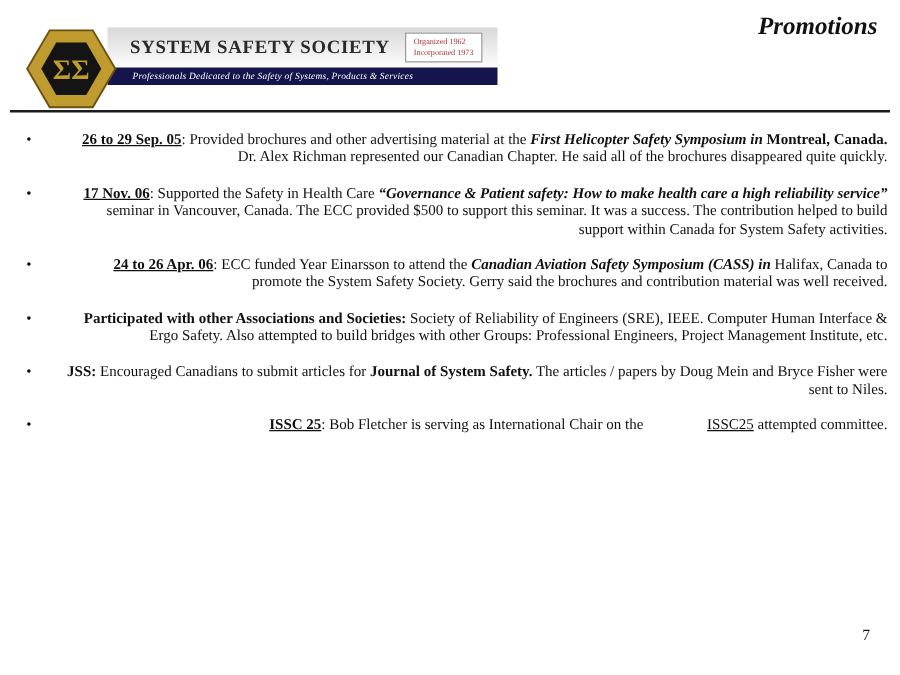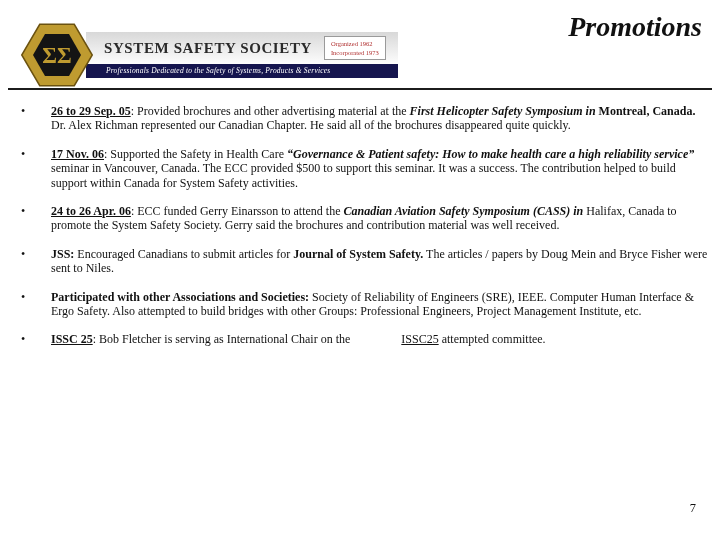--- a/index.html
+++ b/index.html
@@ -20,21 +20,21 @@
   }
   
   .header{
     display:flex;
     justify-content:space-between;
     align-items:flex-start;
     padding:8px 18px 0 18px;
     height:86px;
     box-sizing:border-box;
   }
-  .logo{display:flex;align-items:center;margin-top:14px;}
+  .logo{display:flex;margin-top:14px;}
   .logo-hex{width:78px;height:66px;margin-right:-10px;position:relative;z-index:2;flex:0 0 auto;}
   .logo-body{display:flex;flex-direction:column;}
   .logo-top{
     display:flex;align-items:center;gap:12px;
     background:linear-gradient(to bottom,#d8d8d8,#fdfdfd);
     padding:4px 12px 4px 18px;
   }
   .org-name{
     font-weight:bold;
     font-size:15px;
@@ -59,36 +59,37 @@
     font-size:7.5px;
     font-style:italic;
     letter-spacing:.2px;
     padding:2px 28px 3px 20px;
     white-space:nowrap;
   }
   .title{
     text-align:right;
     font-style:italic;
     font-weight:bold;
-    font-size:28px;
+    font-size:20px;
     line-height:1.18;
     padding-top:2px;
   }
   .divider{
     border-top:2px solid #1c1c1c;
     margin:2px 8px 0 8px;
     height:0;
   }
   
   .bullets{
     list-style:none;
     margin:14px 10px 0 18px;
     padding:0;
     font-size:12px;
     line-height:1.2;
+    text-align:right;
   }
   .bullets li{
     position:relative;
     padding-left:33px;
     margin-bottom:14px;
   }
   .bullets li:nth-child(n+6){margin-bottom:4px;}
   .bullets li::before{
     content:"\2022";
     position:absolute;
@@ -136,21 +137,21 @@
       <div>Promotions</div>
     </div>
 
   </div>
 
   <div class="divider"></div>
 
   <ul class="bullets">
       <li><span class="seg-bu">26 to 29 Sep. 05</span><span class="seg-r">: Provided brochures and other advertising material at the </span><span class="seg-bi">First Helicopter Safety Symposium in </span><span class="seg-b">Montreal, Canada.</span><span class="seg-r"> Dr. Alex Richman represented our Canadian Chapter. He said all of the brochures disappeared quite quickly.</span></li>
       <li><span class="seg-bu">17 Nov. 06</span><span class="seg-r">: Supported the Safety in Health Care </span><span class="seg-bi">“Governance &amp; Patient safety: How to make health care a high reliability service”</span><span class="seg-r"> seminar in Vancouver, Canada. The ECC provided $500 to support this seminar. It was a success. The contribution helped to build support within Canada for System Safety activities.</span></li>
-      <li><span class="seg-bu">24 to 26 Apr. 06</span><span class="seg-r">: ECC funded Gerry Einarsson to attend the </span><span class="seg-bi">Canadian Aviation Safety Symposium (CASS) in</span><span class="seg-r"> Halifax, Canada to promote the System Safety Society. Gerry said the brochures and contribution material was well received.</span></li>
+      <li><span class="seg-bu">24 to 26 Apr. 06</span><span class="seg-r">: ECC funded Year Einarsson to attend the </span><span class="seg-bi">Canadian Aviation Safety Symposium (CASS) in</span><span class="seg-r"> Halifax, Canada to promote the System Safety Society. Gerry said the brochures and contribution material was well received.</span></li>
+      <li><span class="seg-b">Participated with other Associations and Societies:</span><span class="seg-r"> Society of Reliability of Engineers (SRE), IEEE. Computer Human Interface &amp; Ergo Safety. Also attempted to build bridges with other Groups: Professional Engineers, Project Management Institute, etc.</span></li>
       <li><span class="seg-b">JSS:</span><span class="seg-r"> Encouraged Canadians to submit articles for </span><span class="seg-b">Journal of System Safety.</span><span class="seg-r"> The articles / papers by Doug Mein and Bryce Fisher were sent to Niles.</span></li>
-      <li><span class="seg-b">Participated with other Associations and Societies:</span><span class="seg-r"> Society of Reliability of Engineers (SRE), IEEE. Computer Human Interface &amp; Ergo Safety. Also attempted to build bridges with other Groups: Professional Engineers, Project Management Institute, etc.</span></li>
       <li><span class="seg-bu">ISSC 25</span><span class="seg-r">: Bob Fletcher is serving as International Chair on the </span><span class="seg-u">ISSC25</span><span class="seg-r"> attempted committee.</span></li>
     </ul>
 
   <div class="page-number">7</div>
 
 </div>
 
 </body></html>

